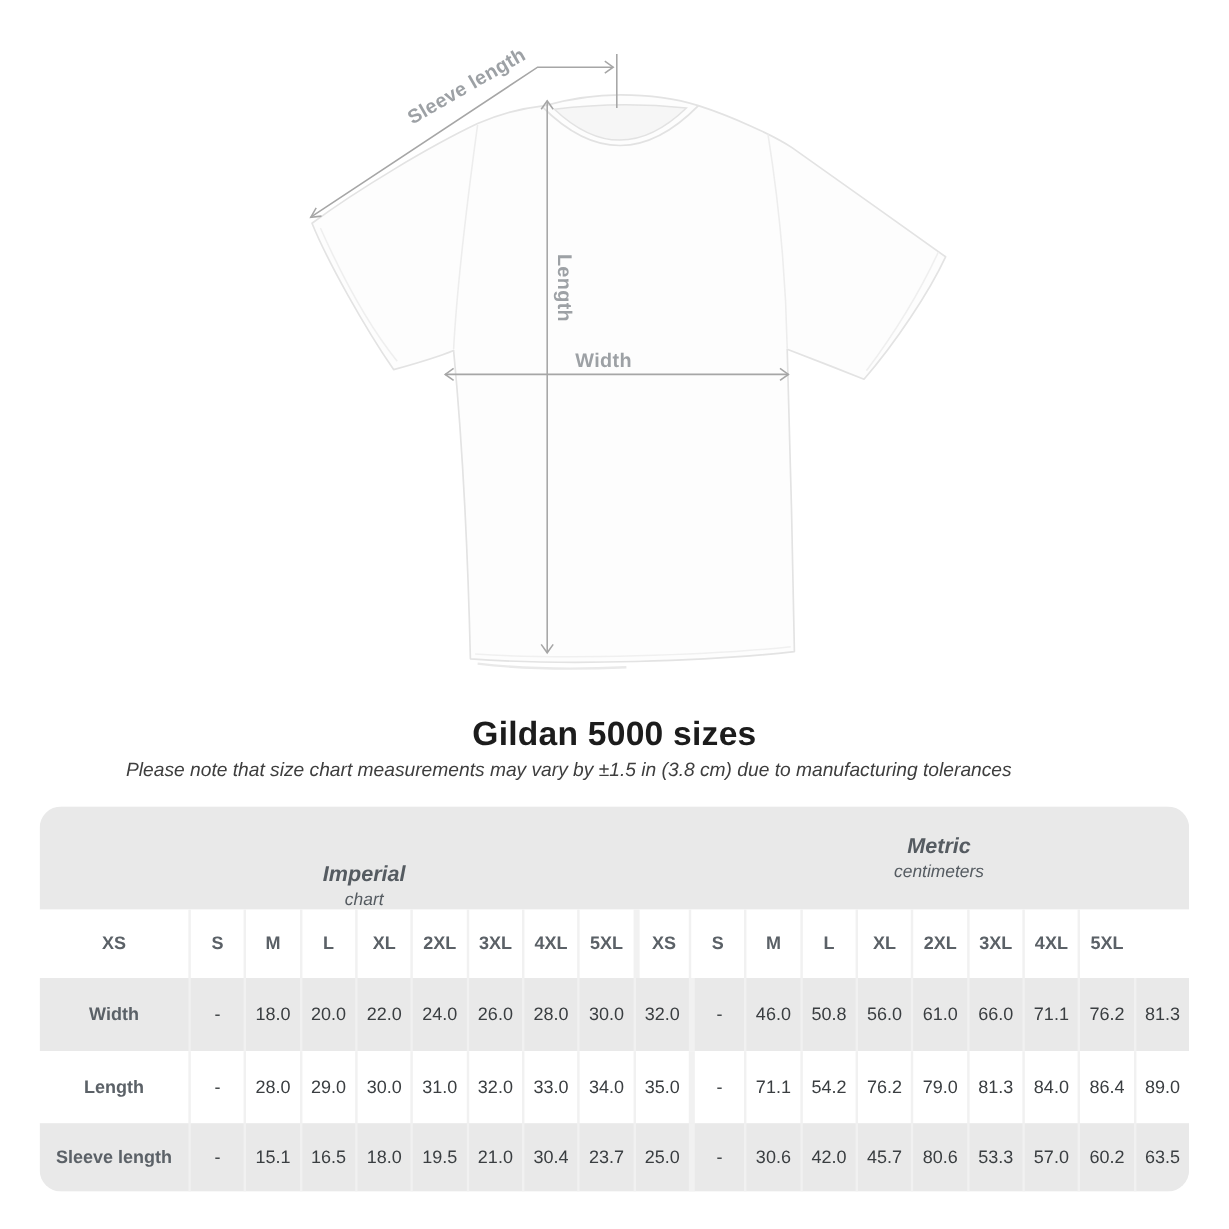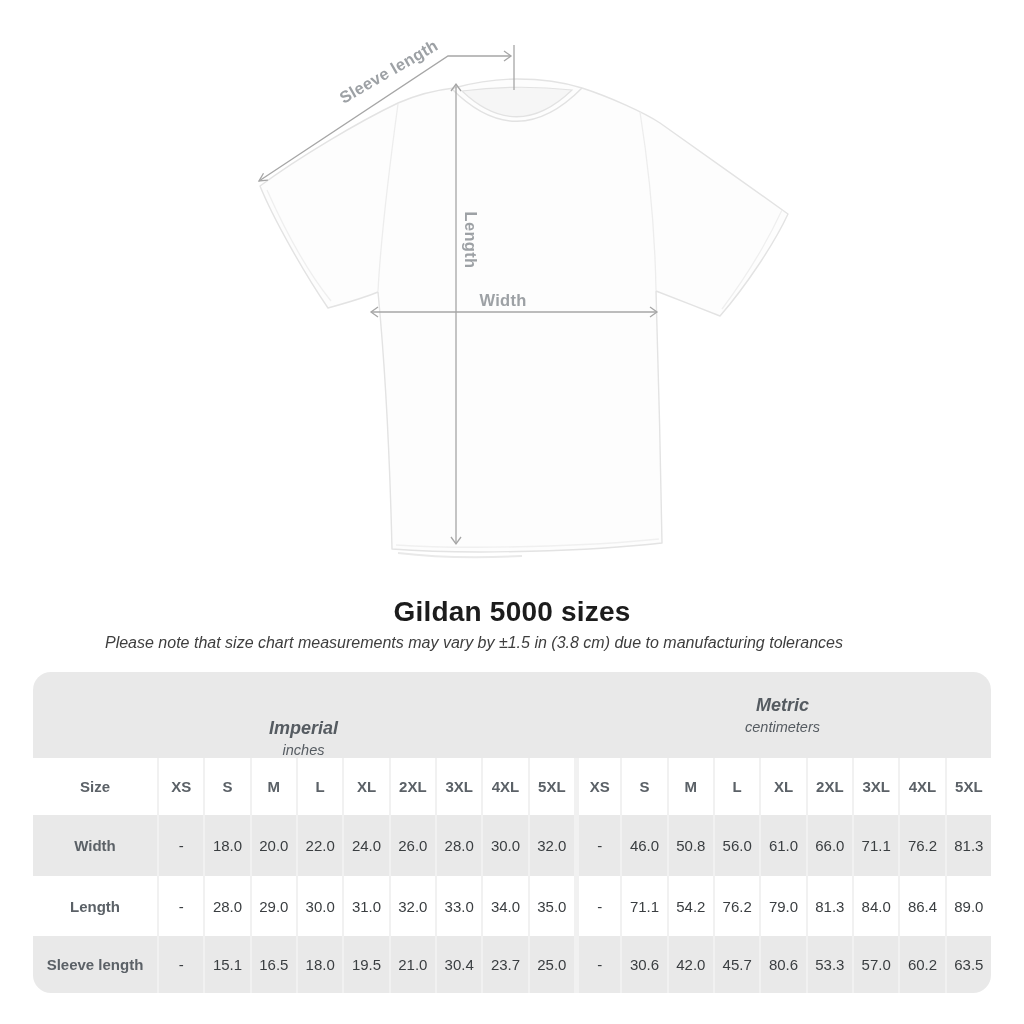--- a/index.html
+++ b/index.html
@@ -86,30 +86,29 @@
   </svg>
 
   <h1 class="page-title">Gildan 5000 sizes</h1>
   <p class="page-subtitle">Please note that size chart measurements may vary by ±1.5 in (3.8 cm) due to manufacturing tolerances</p>
 
   <div class="size-table">
 
     <div class="band">
       <div class="band-half band-imperial">
         <span class="band-title">Imperial</span>
-        <span class="band-unit">inches</span>
+        <span class="band-unit">chart</span>
       </div>
       <div class="band-half band-metric">
         <span class="band-title">Metric</span>
         <span class="band-unit">centimeters</span>
       </div>
     </div>
 
     <div class="trow r-size">
-      <div class="cell lbl">Size</div>
       <div class="cell hd">XS</div>
       <div class="cell hd">S</div>
       <div class="cell hd">M</div>
       <div class="cell hd">L</div>
       <div class="cell hd">XL</div>
       <div class="cell hd">2XL</div>
       <div class="cell hd">3XL</div>
       <div class="cell hd">4XL</div>
       <div class="cell hd">5XL</div>
       <div class="cell hd ms">XS</div>

